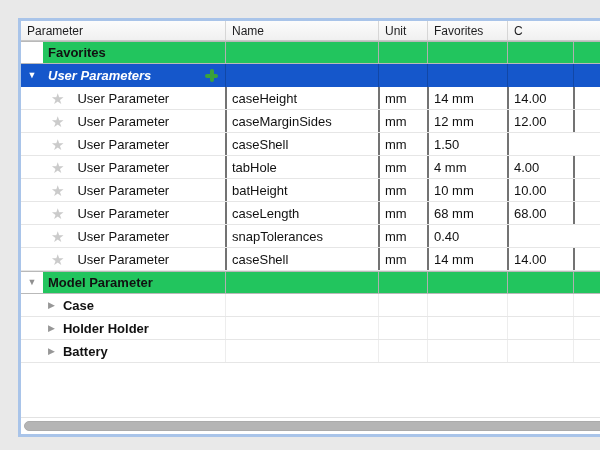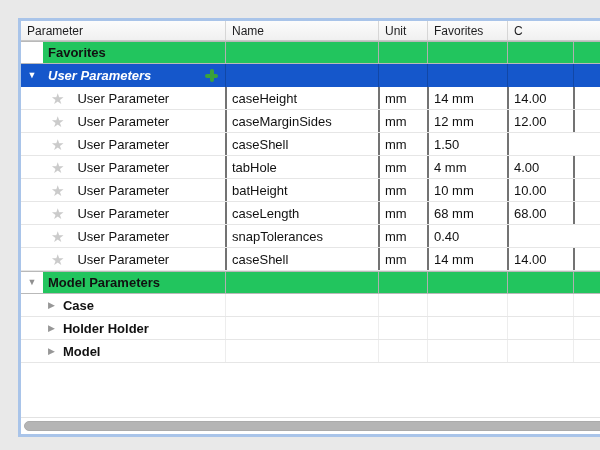--- a/index.html
+++ b/index.html
@@ -206,21 +206,21 @@
     <div class="sep cell">mm</div>
     <div class="sep cell">14 mm</div>
     <div class="sep cell">14.00</div>
     <div class="sep"></div>
   </div>
 
   <div class="row group">
     <div class="gutter">
         <span class="tri-down gray">▼</span>
       </div>
-    <div class="gcell glabel">Model Parameters</div>
+    <div class="gcell glabel">Model Parameter</div>
     <div class="gcell sep"></div>
     <div class="gcell sep"></div>
     <div class="gcell sep"></div>
     <div class="gcell sep"></div>
     <div class="gcell sep"></div>
   </div>
 
   <div class="row subgroup">
     <div class="gutter"></div>
     <div>
@@ -244,21 +244,21 @@
     <div class="sep"></div>
     <div class="sep"></div>
     <div class="sep"></div>
     <div class="sep"></div>
   </div>
 
   <div class="row subgroup">
     <div class="gutter"></div>
     <div>
         <span class="tri-right">▶</span>
-        <span>Model</span>
+        <span>Battery</span>
       </div>
     <div class="sep"></div>
     <div class="sep"></div>
     <div class="sep"></div>
     <div class="sep"></div>
     <div class="sep"></div>
   </div>
 
   <div class="hscroll">
     <div class="hthumb"></div>

